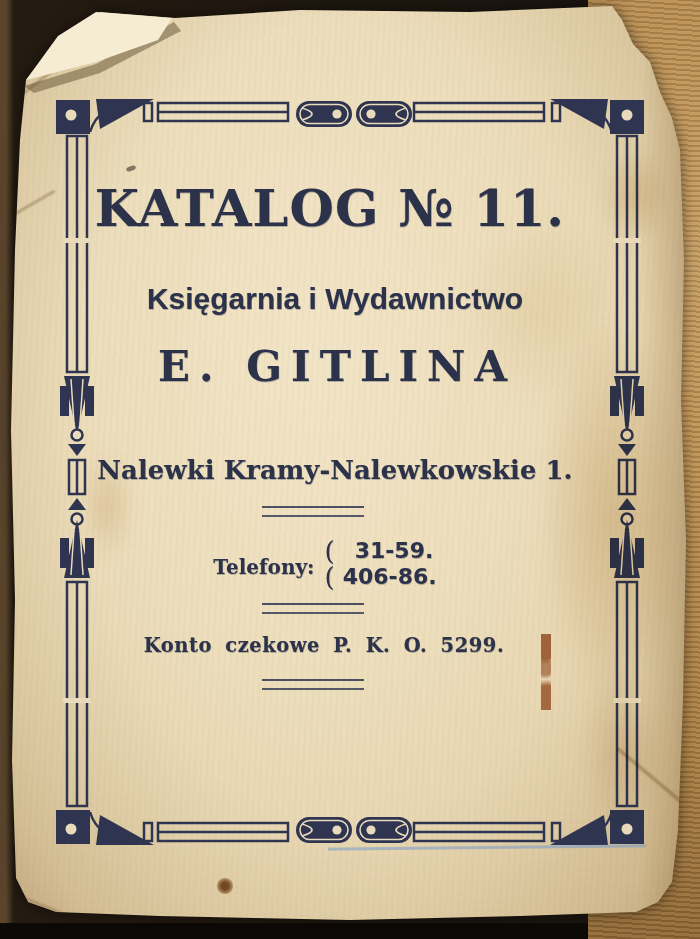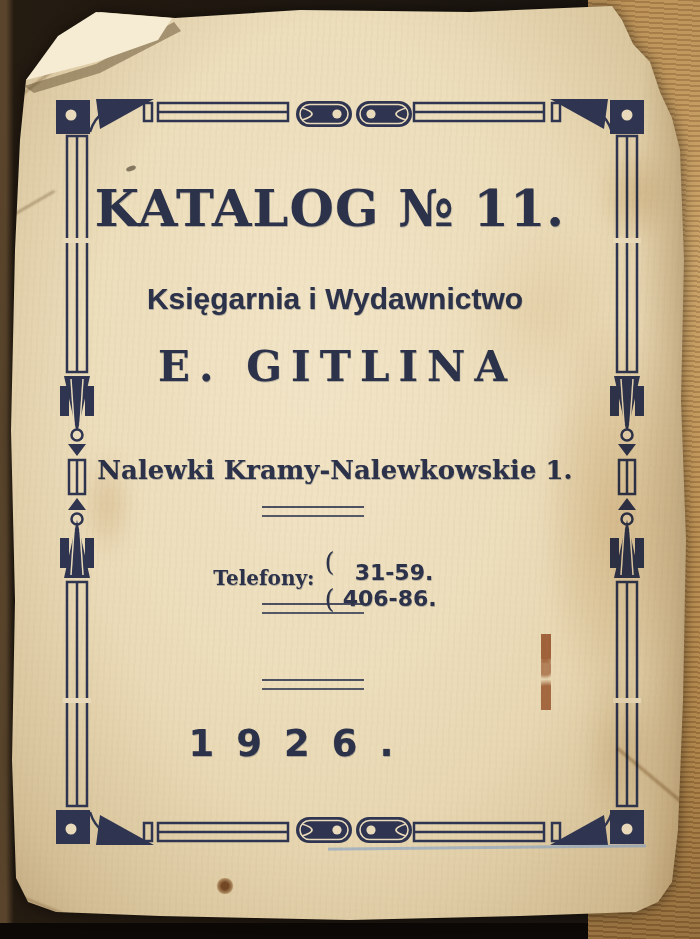--- a/index.html
+++ b/index.html
@@ -71,21 +71,21 @@
     border-top:2px solid rgba(48,55,80,.85);border-bottom:2px solid rgba(48,55,80,.8);}
   .d1{top:506px;} .d2{top:603px;} .d3{top:679px;}
   .phones{left:40px;right:90px;top:538px;position:absolute;display:flex;
     justify-content:center;align-items:center;gap:10px;
     text-shadow:.5px .5px 0 rgba(43,50,74,.3);}
   .phones .lbl{font-family:"DejaVu Serif",serif;font-weight:bold;font-size:20px;padding-top:6px;}
   .phone-rows{display:flex;flex-direction:column;line-height:26px;
     font-family:"DejaVu Sans",sans-serif;font-weight:bold;font-size:22px;}
   .phone-row{display:flex;align-items:center;}
   .phone-row .br{font-size:26px;font-weight:normal;font-family:"DejaVu Serif",serif;margin-right:8px;}
-  .phone-row.first .num{padding-left:12px;margin-top:22px;}
+  .phone-row.first .num{padding-left:12px;}
   .t-konto{left:44px;right:96px;top:630px;font-family:"DejaVu Serif",serif;font-weight:bold;
     font-size:19.5px;word-spacing:6px;letter-spacing:.5px;line-height:32px;}
   .t-year{left:0;right:96px;top:718px;font-family:"DejaVu Sans",sans-serif;font-weight:bold;
     font-size:37px;letter-spacing:22px;line-height:52px;}
   
   .st{position:absolute;pointer-events:none;mix-blend-mode:multiply;z-index:8;}
   .blot{border-radius:50%;}
   .s1{left:540px;top:320px;width:150px;height:390px;filter:blur(8px);
       background:radial-gradient(closest-side, rgba(185,140,72,.30), rgba(185,140,72,.14) 60%, transparent);}
   .s2{left:565px;top:635px;width:110px;height:230px;filter:blur(8px);
@@ -213,24 +213,24 @@
           </span>
           <span class="phone-row">
             <span class="br">(</span>
             <span class="num">406-86.</span>
           </span>
         </span>
       </div>
 
       <div class="divider d2"></div>
 
+      <div class="line t-konto">Konto czekowe P. K. O. 5299.</div>
 
       <div class="divider d3"></div>
 
-      <div class="line t-year">1926.</div>
     </div>
 
     <div class="st blot s1"></div>
     <div class="st blot s2"></div>
     <div class="st blot s3"></div>
     <div class="st blot s4"></div>
     <div class="st blot s13"></div>
     <div class="st s5"></div>
     <div class="st s6"></div>
     <div class="st s7"></div>

